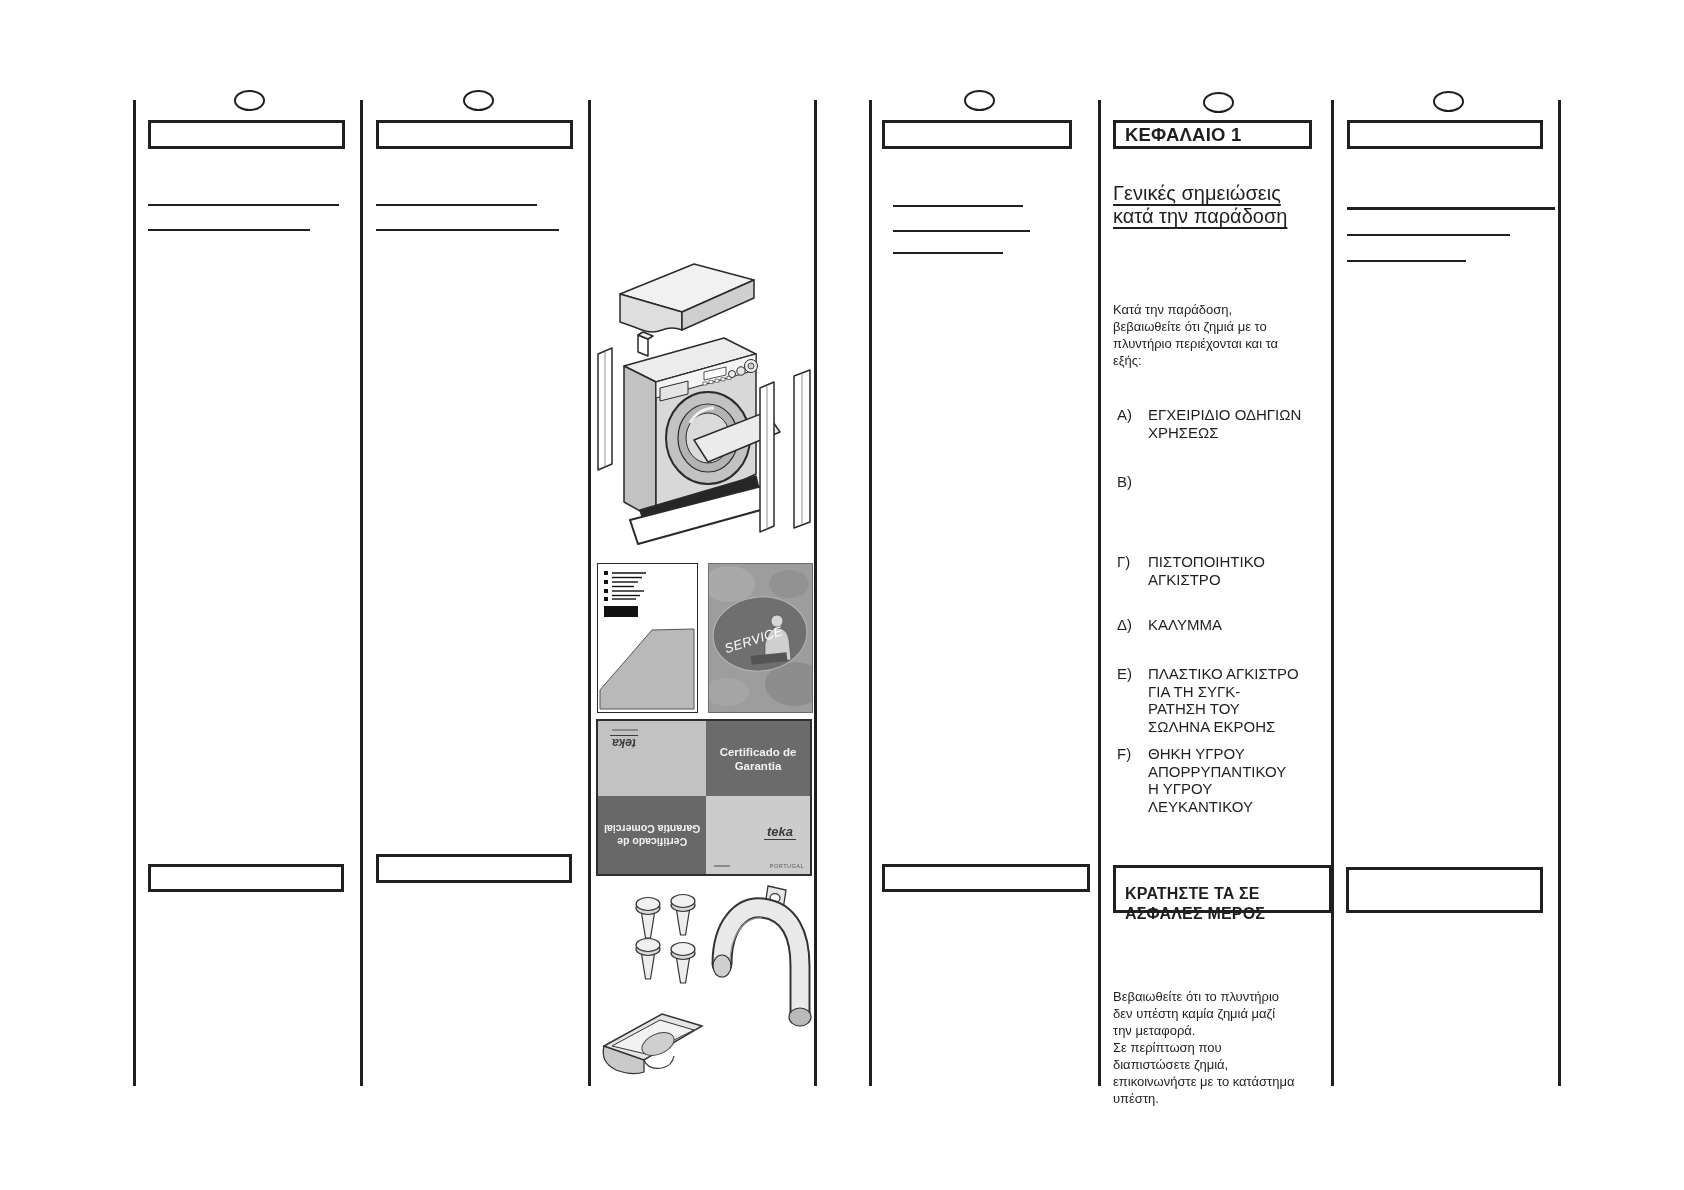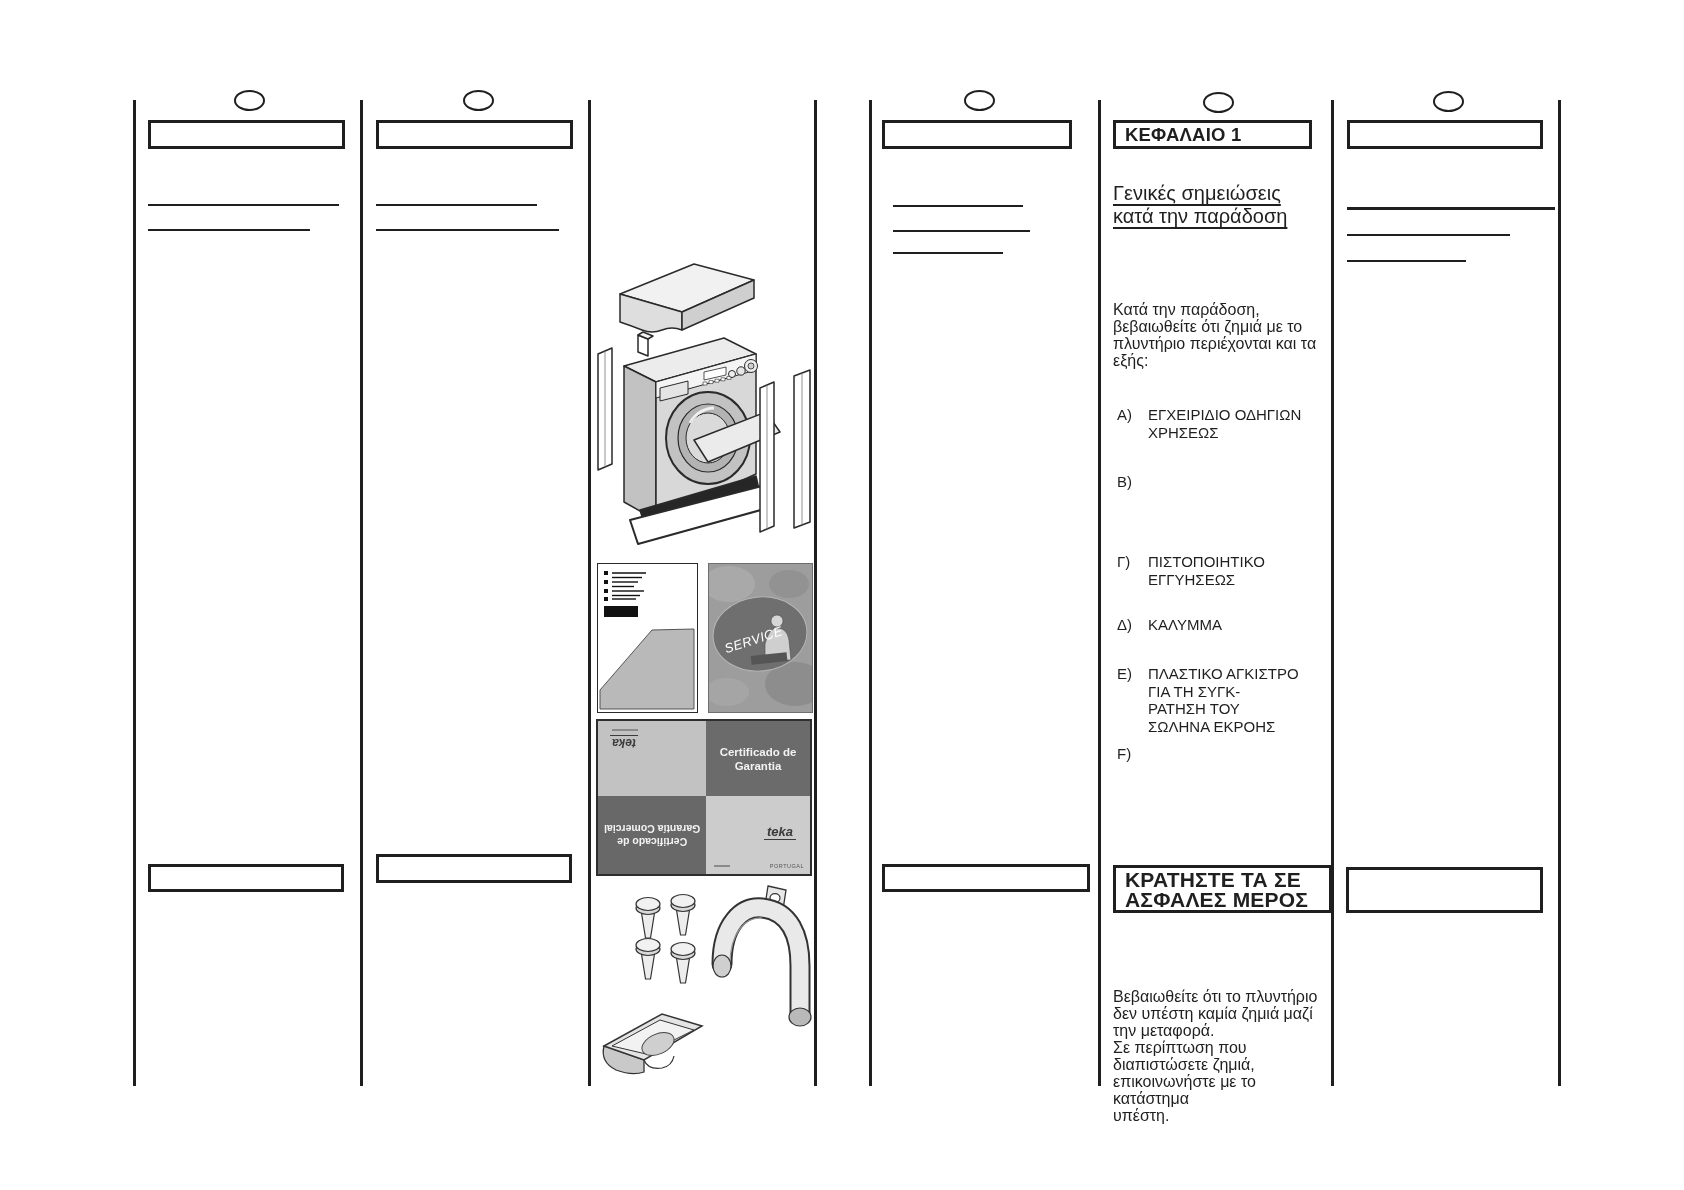--- a/index.html
+++ b/index.html
@@ -14,27 +14,27 @@
   .hole{position:absolute;width:27px;height:17px;border:2px solid var(--ink);
         border-radius:50%;background:var(--paper);}
   .tbox{position:absolute;border:3px solid var(--ink);background:var(--paper);box-sizing:border-box;}
   .hline{position:absolute;height:2px;background:var(--ink);}
   .hline.thick{height:3px;}
   .chapter-box{position:absolute;left:1113px;top:120px;width:199px;height:29px;
         border:3px solid var(--ink);box-sizing:border-box;display:flex;align-items:center;
         padding-left:9px;font-weight:bold;font-size:18.5px;letter-spacing:.2px;}
   .g-head{position:absolute;left:1113px;top:182px;font-size:20px;line-height:23px;}
   .g-head div{text-decoration:underline;text-decoration-thickness:1.5px;text-underline-offset:4px;}
-  .par{position:absolute;left:1113px;width:222px;font-size:16px;line-height:17px;}
+  .par{position:absolute;left:1113px;width:222px;font-size:13px;line-height:17px;}
   .item{position:absolute;left:1117px;width:216px;font-size:15px;line-height:17.5px;display:flex;}
   .item .lbl{width:31px;flex:none;}
   .item .itx{flex:1;}
   .keep-box{position:absolute;left:1113px;top:865px;width:219px;height:48px;box-sizing:border-box;
-        border:3px solid var(--ink);font-weight:bold;font-size:21px;line-height:20px;
-        padding:2px 0 0 9px;letter-spacing:.2px;}
+        border:3px solid var(--ink);font-weight:bold;font-size:16px;line-height:20px;
+        padding:16px 0 0 9px;letter-spacing:.2px;}
   
   .booklet{position:absolute;left:597px;top:563px;width:101px;height:150px;background:var(--paper);
         border:1.5px solid #2a2a2a;box-sizing:border-box;}
   .service-card{position:absolute;left:708px;top:563px;width:105px;height:150px;background:var(--gray-mid);
         border:1px solid #6f6f6f;box-sizing:border-box;overflow:hidden;}
   .warranty{position:absolute;left:596px;top:719px;width:216px;height:157px;border:2px solid #2e2e2e;
         box-sizing:border-box;background:var(--gray-light);}
   .wq{position:absolute;box-sizing:border-box;overflow:hidden;}
   .wq.tl{left:0;top:0;width:108px;height:75px;background:#c2c2c2;}
   .wq.tr{left:108px;top:0;width:104px;height:75px;background:#6b6b6b;display:flex;align-items:center;justify-content:center;}
@@ -111,40 +111,46 @@
         <div>ΧΡΗΣΕΩΣ</div>
       </span>
   </div>
   <div class="item" style="top:473px">
     <span class="lbl">Β)</span>
   </div>
   <div class="item" style="top:553px">
     <span class="lbl">Γ)</span>
     <span class="itx">
         <div>ΠΙΣΤΟΠΟΙΗΤΙΚΟ</div>
-        <div>ΕΓΓΥΗΣΕΩΣ</div>
+        <div>ΑΓΚΙΣΤΡΟ</div>
       </span>
   </div>
   <div class="item" style="top:616px">
     <span class="lbl">Δ)</span>
     <span class="itx">
         <div>ΚΑΛΥΜΜΑ</div>
       </span>
   </div>
   <div class="item" style="top:665px">
     <span class="lbl">Ε)</span>
     <span class="itx">
         <div>ΠΛΑΣΤΙΚΟ ΑΓΚΙΣΤΡΟ</div>
         <div>ΓΙΑ ΤΗ ΣΥΓΚ-</div>
         <div>ΡΑΤΗΣΗ ΤΟΥ</div>
         <div>ΣΩΛΗΝΑ ΕΚΡΟΗΣ</div>
       </span>
   </div>
   <div class="item" style="top:745px">
     <span class="lbl">F)</span>
+    <span class="itx">
+        <div>ΘΗΚΗ ΥΓΡΟΥ</div>
+        <div>ΑΠΟΡΡΥΠΑΝΤΙΚΟΥ</div>
+        <div>Η ΥΓΡΟΥ</div>
+        <div>ΛΕΥΚΑΝΤΙΚΟΥ</div>
+      </span>
   </div>
 
   <div class="tbox" style="left:148px;top:864px;width:196px;height:28px"></div>
   <div class="tbox" style="left:376px;top:854px;width:196px;height:29px"></div>
   <div class="tbox" style="left:882px;top:864px;width:208px;height:28px"></div>
   <div class="tbox" style="left:1346px;top:867px;width:197px;height:46px"></div>
 
   <div class="keep-box">
       <div>ΚΡΑΤΗΣΤΕ ΤΑ ΣΕ</div>
       <div>ΑΣΦΑΛΕΣ ΜΕΡΟΣ</div>

